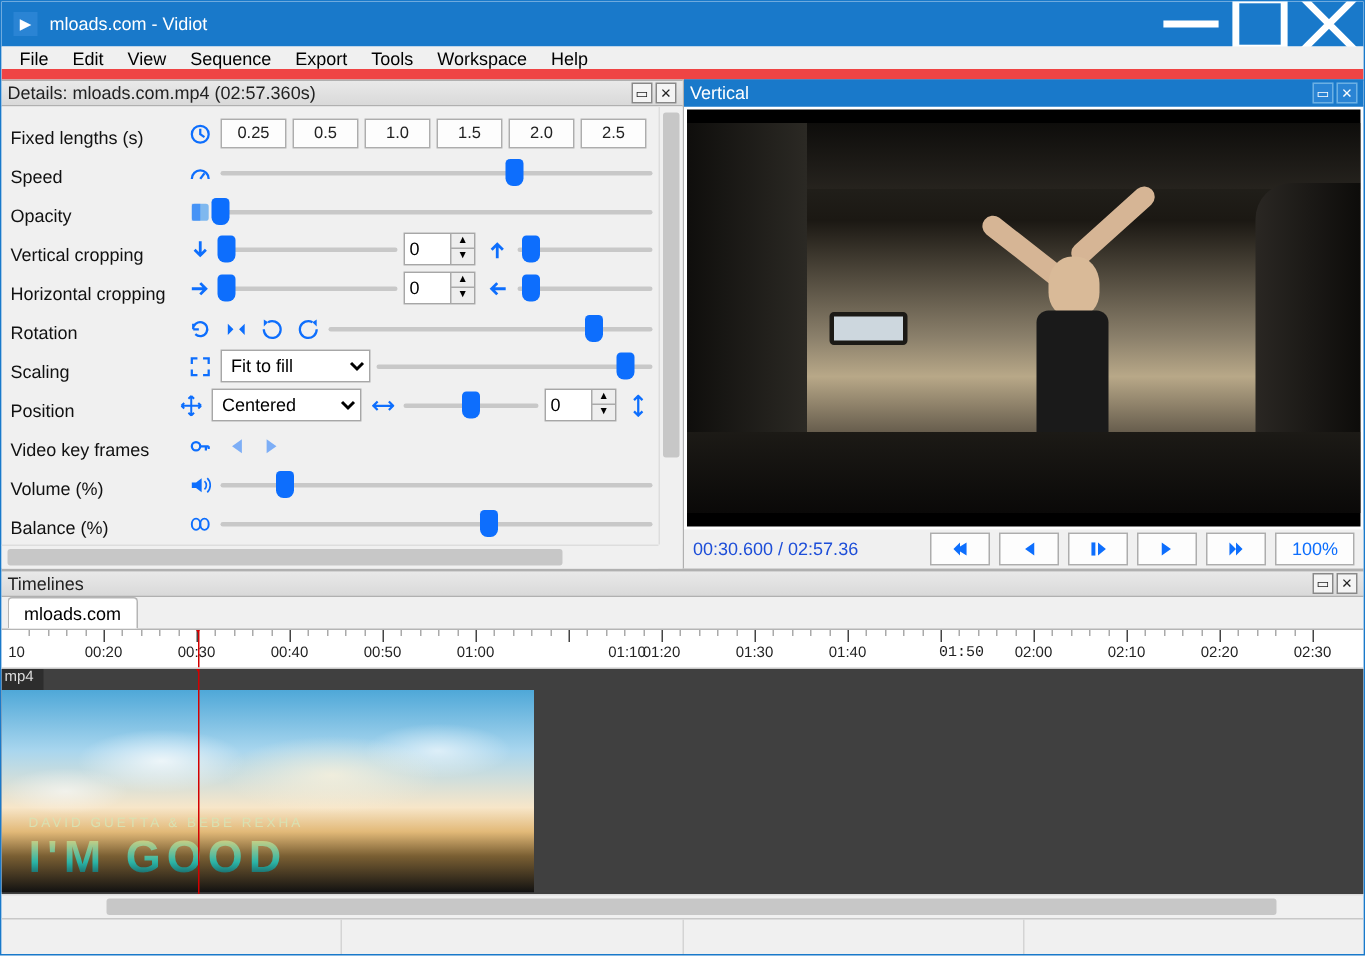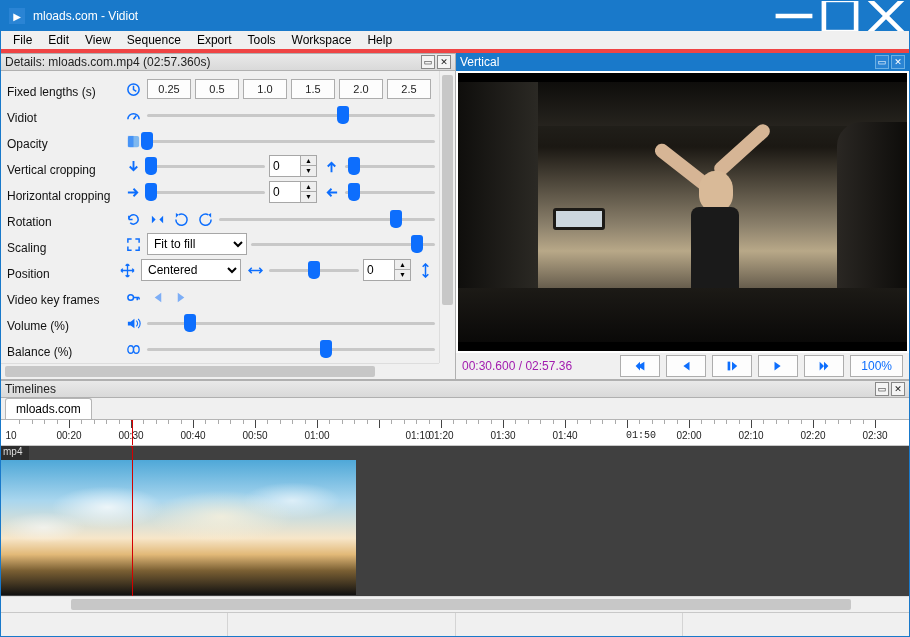--- a/index.html
+++ b/index.html
@@ -2,21 +2,21 @@
 <html><head>
 <meta charset="utf-8">
 <style>
 *{box-sizing:border-box;margin:0;padding:0;font-family:"Segoe UI",Tahoma,sans-serif;font-size:12px;user-select:none}
 body{width:910px;height:637px;background:#fff;display:flex;flex-direction:column;overflow:hidden;border:1px solid #1979ca}
 .titlebar{height:30px;background:#1979ca;display:flex;align-items:center;color:#fff;padding-left:8px}
 .titlebar .app-icon{width:16px;height:16px;background:#2a84d4;margin-right:8px;display:flex;align-items:center;justify-content:center;font-size:10px}
 .titlebar .title-text{flex:1;font-size:12px}
 .win-controls{display:flex;height:100%}
 .win-btn{width:46px;height:100%;display:flex;align-items:center;justify-content:center;color:#fff}
-.menubar{height:22px;background:#f0f0f0;border-bottom:4px solid #ef4444;display:flex;align-items:center;padding:0 4px}
+.menubar{height:22px;background:#f0f0f0;border-bottom:7px solid #ef4444;display:flex;align-items:center;padding:0 4px}
 .menu-item{padding:3px 8px}
 .workspace{display:flex;flex:1;min-height:0}
 .left-col{width:455px;display:flex;flex-direction:column;border-right:1px solid #b0b0b0}
 .right-col{flex:1;display:flex;flex-direction:column}
 .panel{display:flex;flex-direction:column;min-height:0}
 .panel-head{height:18px;background:linear-gradient(#e9e9e9,#d9d9d9);border-bottom:1px solid #b0b0b0;border-top:1px solid #b0b0b0;display:flex;align-items:center;padding:0 4px;color:#222}
 .panel-head .spacer{flex:1}
 .panel-head .pbtn{width:14px;height:14px;margin-left:2px;border:1px solid #888;background:#f4f4f4;font-size:9px;line-height:12px;text-align:center}
 .details-body{flex:1;overflow:hidden;position:relative;background:#f0f0f0;}
 .details-scroll{position:absolute;inset:0 16px 16px 0;overflow:hidden;padding:2px 4px}
@@ -46,21 +46,21 @@
 .preview-img .arm2{position:absolute;width:70px;height:14px;background:#d6b595;top:32px;left:-16px;transform:rotate(38deg);border-radius:8px}
 .preview-img .head{position:absolute;width:34px;height:40px;background:#d9ba98;top:42px;left:34px;border-radius:46% 46% 40% 40%}
 .preview-img .hair{position:absolute;width:52px;height:90px;left:14px;top:38px;background:linear-gradient(#caa972,#a28450);border-radius:30px 30px 10px 10px;z-index:-1}
 .preview-img .torso{position:absolute;width:48px;height:90px;background:#1a1a1a;top:78px;left:26px;border-radius:8px 8px 4px 4px}
 .preview-img .car-int1{position:absolute;left:0;top:0;width:80px;height:100%;background:linear-gradient(90deg,#0f0e0c,#2b2924);}
 .preview-img .car-int2{position:absolute;right:0;top:40px;width:70px;height:230px;background:linear-gradient(270deg,#0d0c0a,#2a2723);border-radius:24px 0 0 0}
 .preview-img .mirror{position:absolute;left:95px;top:126px;width:52px;height:22px;background:#cdd7de;border:3px solid #1c1a16;border-radius:3px}
 .preview-img .roof{position:absolute;top:0;left:0;right:0;height:44px;background:linear-gradient(#0e0d0b,#26231e)}
 .preview-img .dash{position:absolute;bottom:0;left:0;right:0;height:54px;background:linear-gradient(#1c1a16,#0a0908)}
 .playback{height:26px;display:flex;align-items:center;gap:6px;padding:2px 6px;background:#f0f0f0}
-.timecode{flex:1;color:#a21caf}
+.timecode{flex:1;color:#1d4ed8}
 .pbutton{height:22px;min-width:40px;padding:0 10px;background:#fdfdfd;border:1px solid #adadad;display:flex;align-items:center;justify-content:center;color:#0d6efd}
 .pbutton svg{width:14px;height:14px}
 .right-col .panel{flex:1}
 .timelines{display:flex;flex-direction:column;border-top:1px solid #b0b0b0}
 .tl-tabs{height:22px;background:#f0f0f0;display:flex;align-items:flex-end;padding-left:4px;border-bottom:1px solid #b5b5b5}
 .tl-tab{padding:3px 10px;background:#fff;border:1px solid #b5b5b5;border-bottom:none;border-radius:3px 3px 0 0;margin-right:3px}
 .ruler{height:26px;background:#fff;position:relative;border-bottom:1px solid #c8c8c8;overflow:hidden}
 .ruler .ticks{position:absolute;inset:0}
 .ruler .major{position:absolute;top:0;height:8px;border-left:1px solid #444}
 .ruler .minor{position:absolute;top:0;height:4px;border-left:1px solid #aaa}
@@ -141,21 +141,21 @@
           <div class="len-btn">0.25</div>
           <div class="len-btn">0.5</div>
           <div class="len-btn">1.0</div>
           <div class="len-btn">1.5</div>
           <div class="len-btn">2.0</div>
           <div class="len-btn">2.5</div>
         </div>
       </div>
 
       <div class="row">
-        <div class="label">Vidiot</div>
+        <div class="label">Speed</div>
         <div class="controls">
           <span class="iconbtn">
                 <svg viewBox="0 0 16 16">
                   <path d="M2 12a6 6 0 0 1 12 0" fill="none" stroke="#0d6efd" stroke-width="1.6"></path>
                   <path d="M8 12l3-4" stroke="#0d6efd" stroke-width="1.6"></path>
                 </svg>
               </span>
           <div class="slider">
                 <div class="track"></div>
                 <div class="knob" style="left:68%"></div>
@@ -542,20 +542,24 @@
         <div class="minor" style="left: 849.2px;"></div>
         <div class="minor" style="left: 861.6px;"></div>
       </div>
     <div class="playhead" style="left:131px;top:0;height:100%"></div>
   </div>
   <div class="tracks">
     <div class="trackhead">mp4</div>
     <div class="clip">
       <div class="clip-bg"></div>
         <div class="clip-clouds"></div>
+      <div class="clip-txt">
+        <span class="small">DAVID GUETTA &amp; BEBE REXHA</span>
+        <span class="big">I'M GOOD</span>
+      </div>
     </div>
     <div class="playhead" style="left:131px"></div>
   </div>
   <div class="tl-hscroll">
       <div class="thumb"></div>
     </div>
 </div>
 
 <div class="statusbar">
   <div class="cell"></div>

